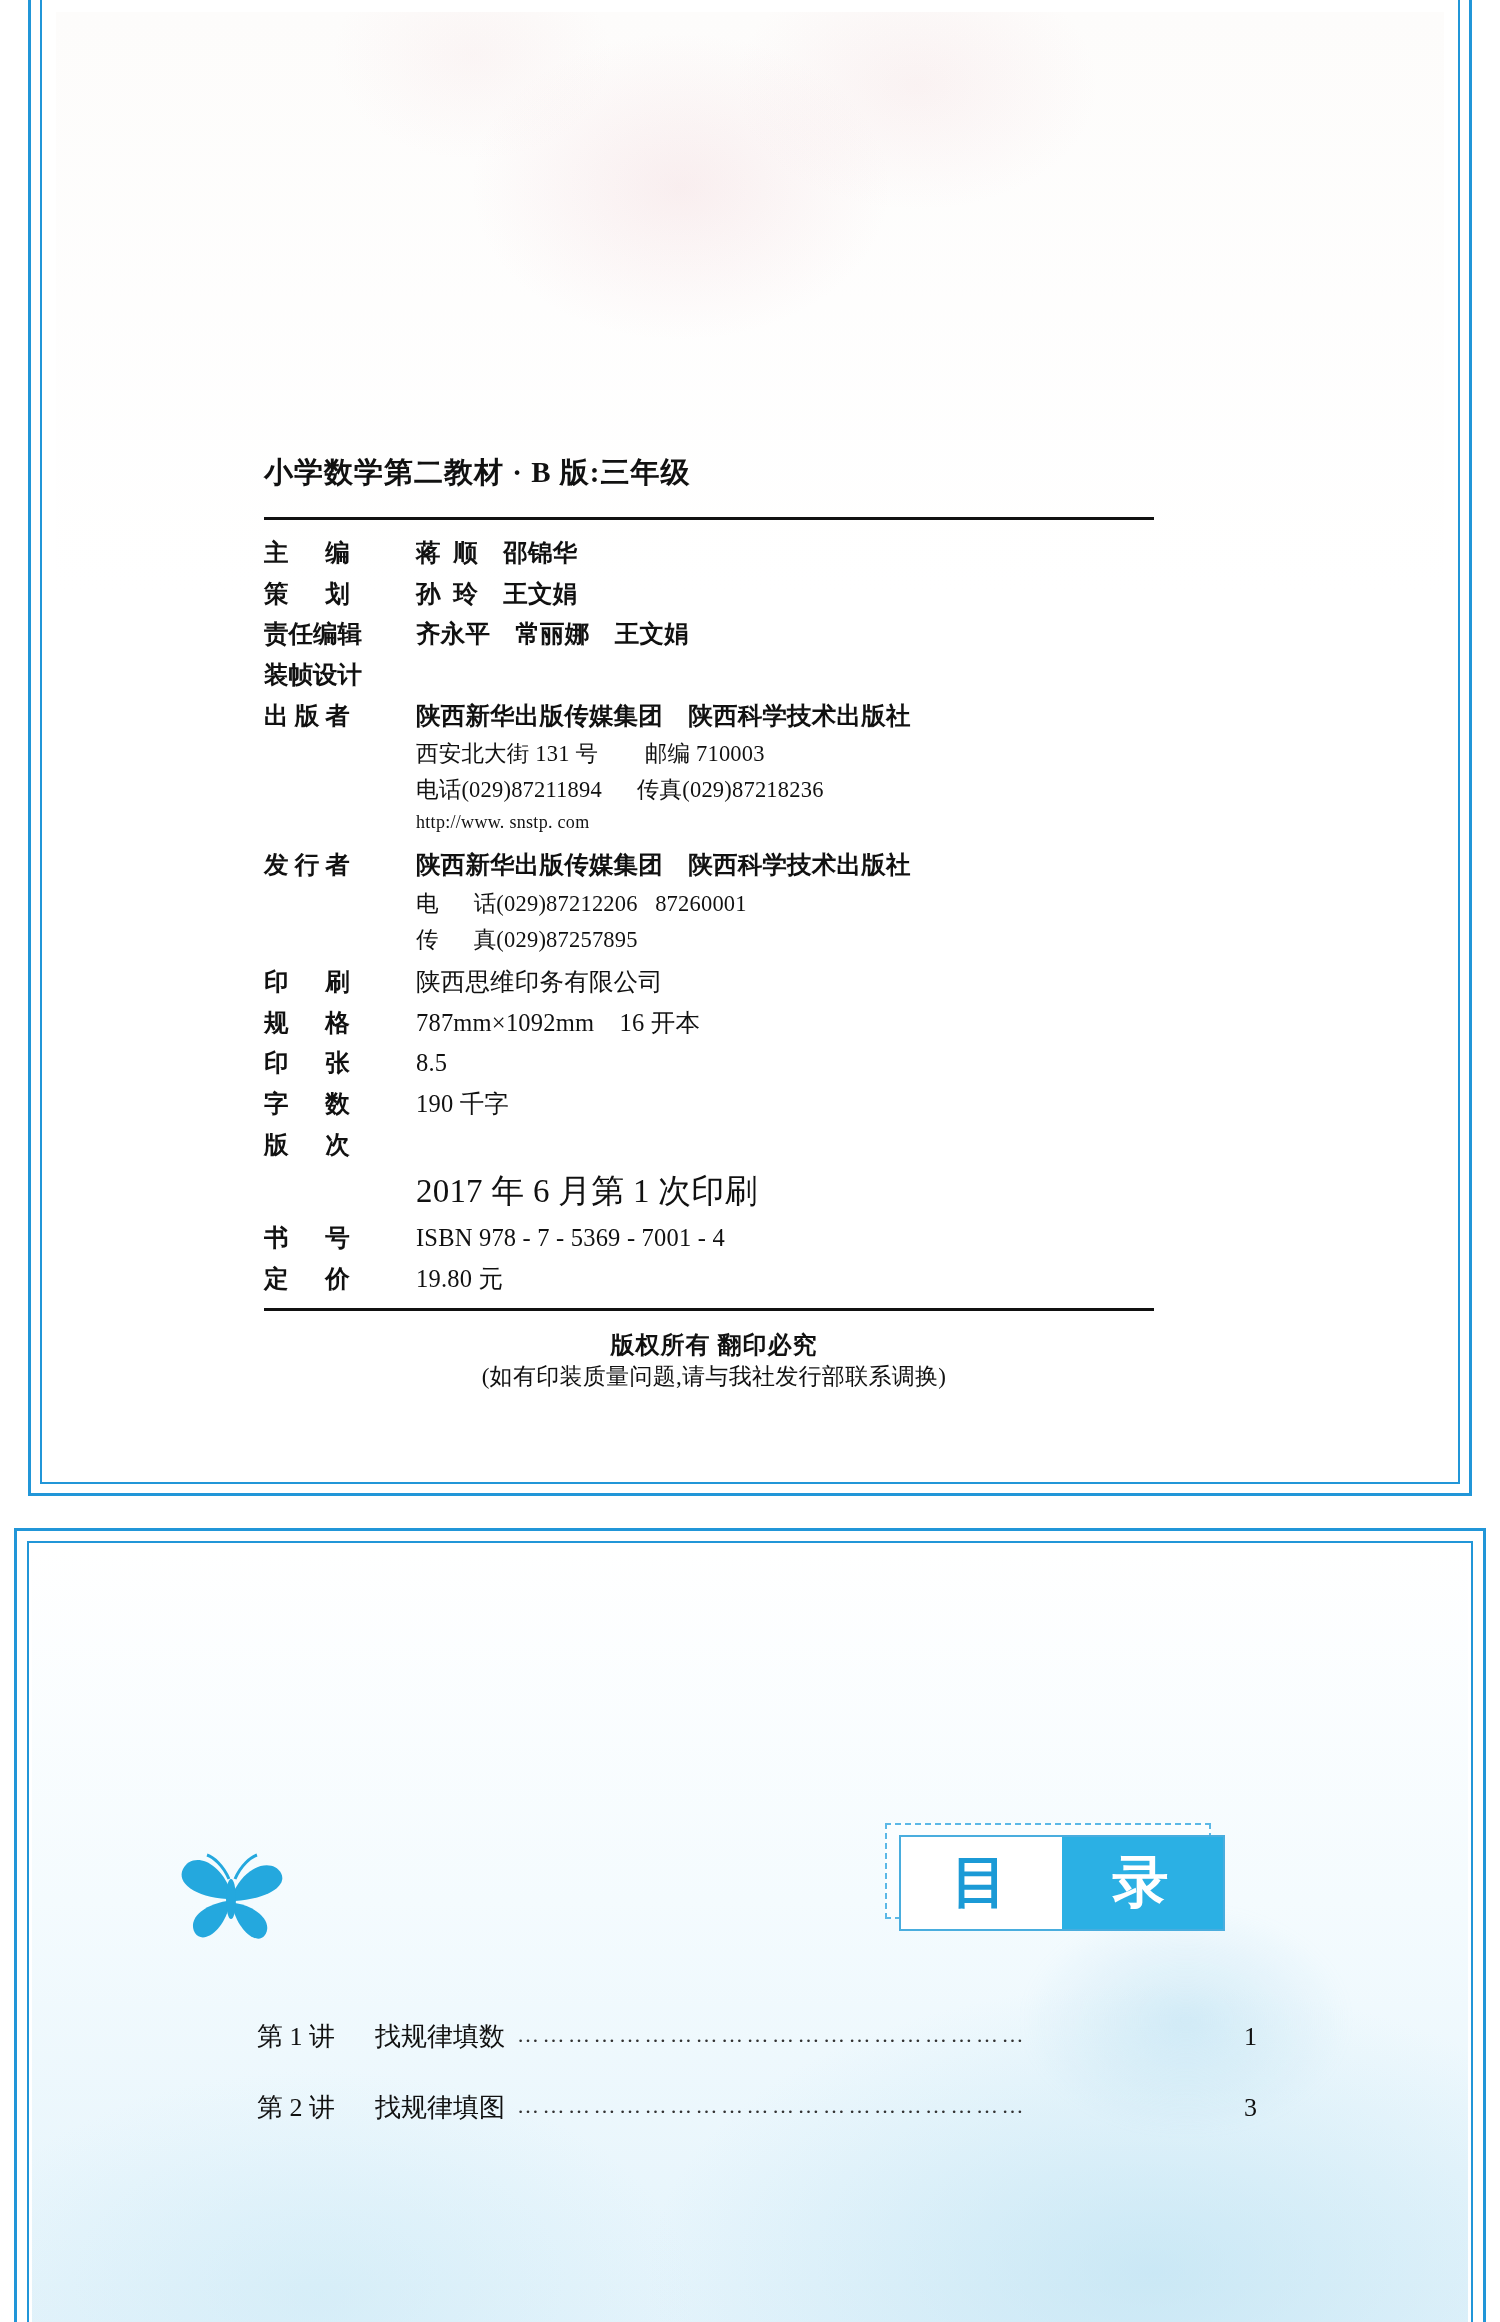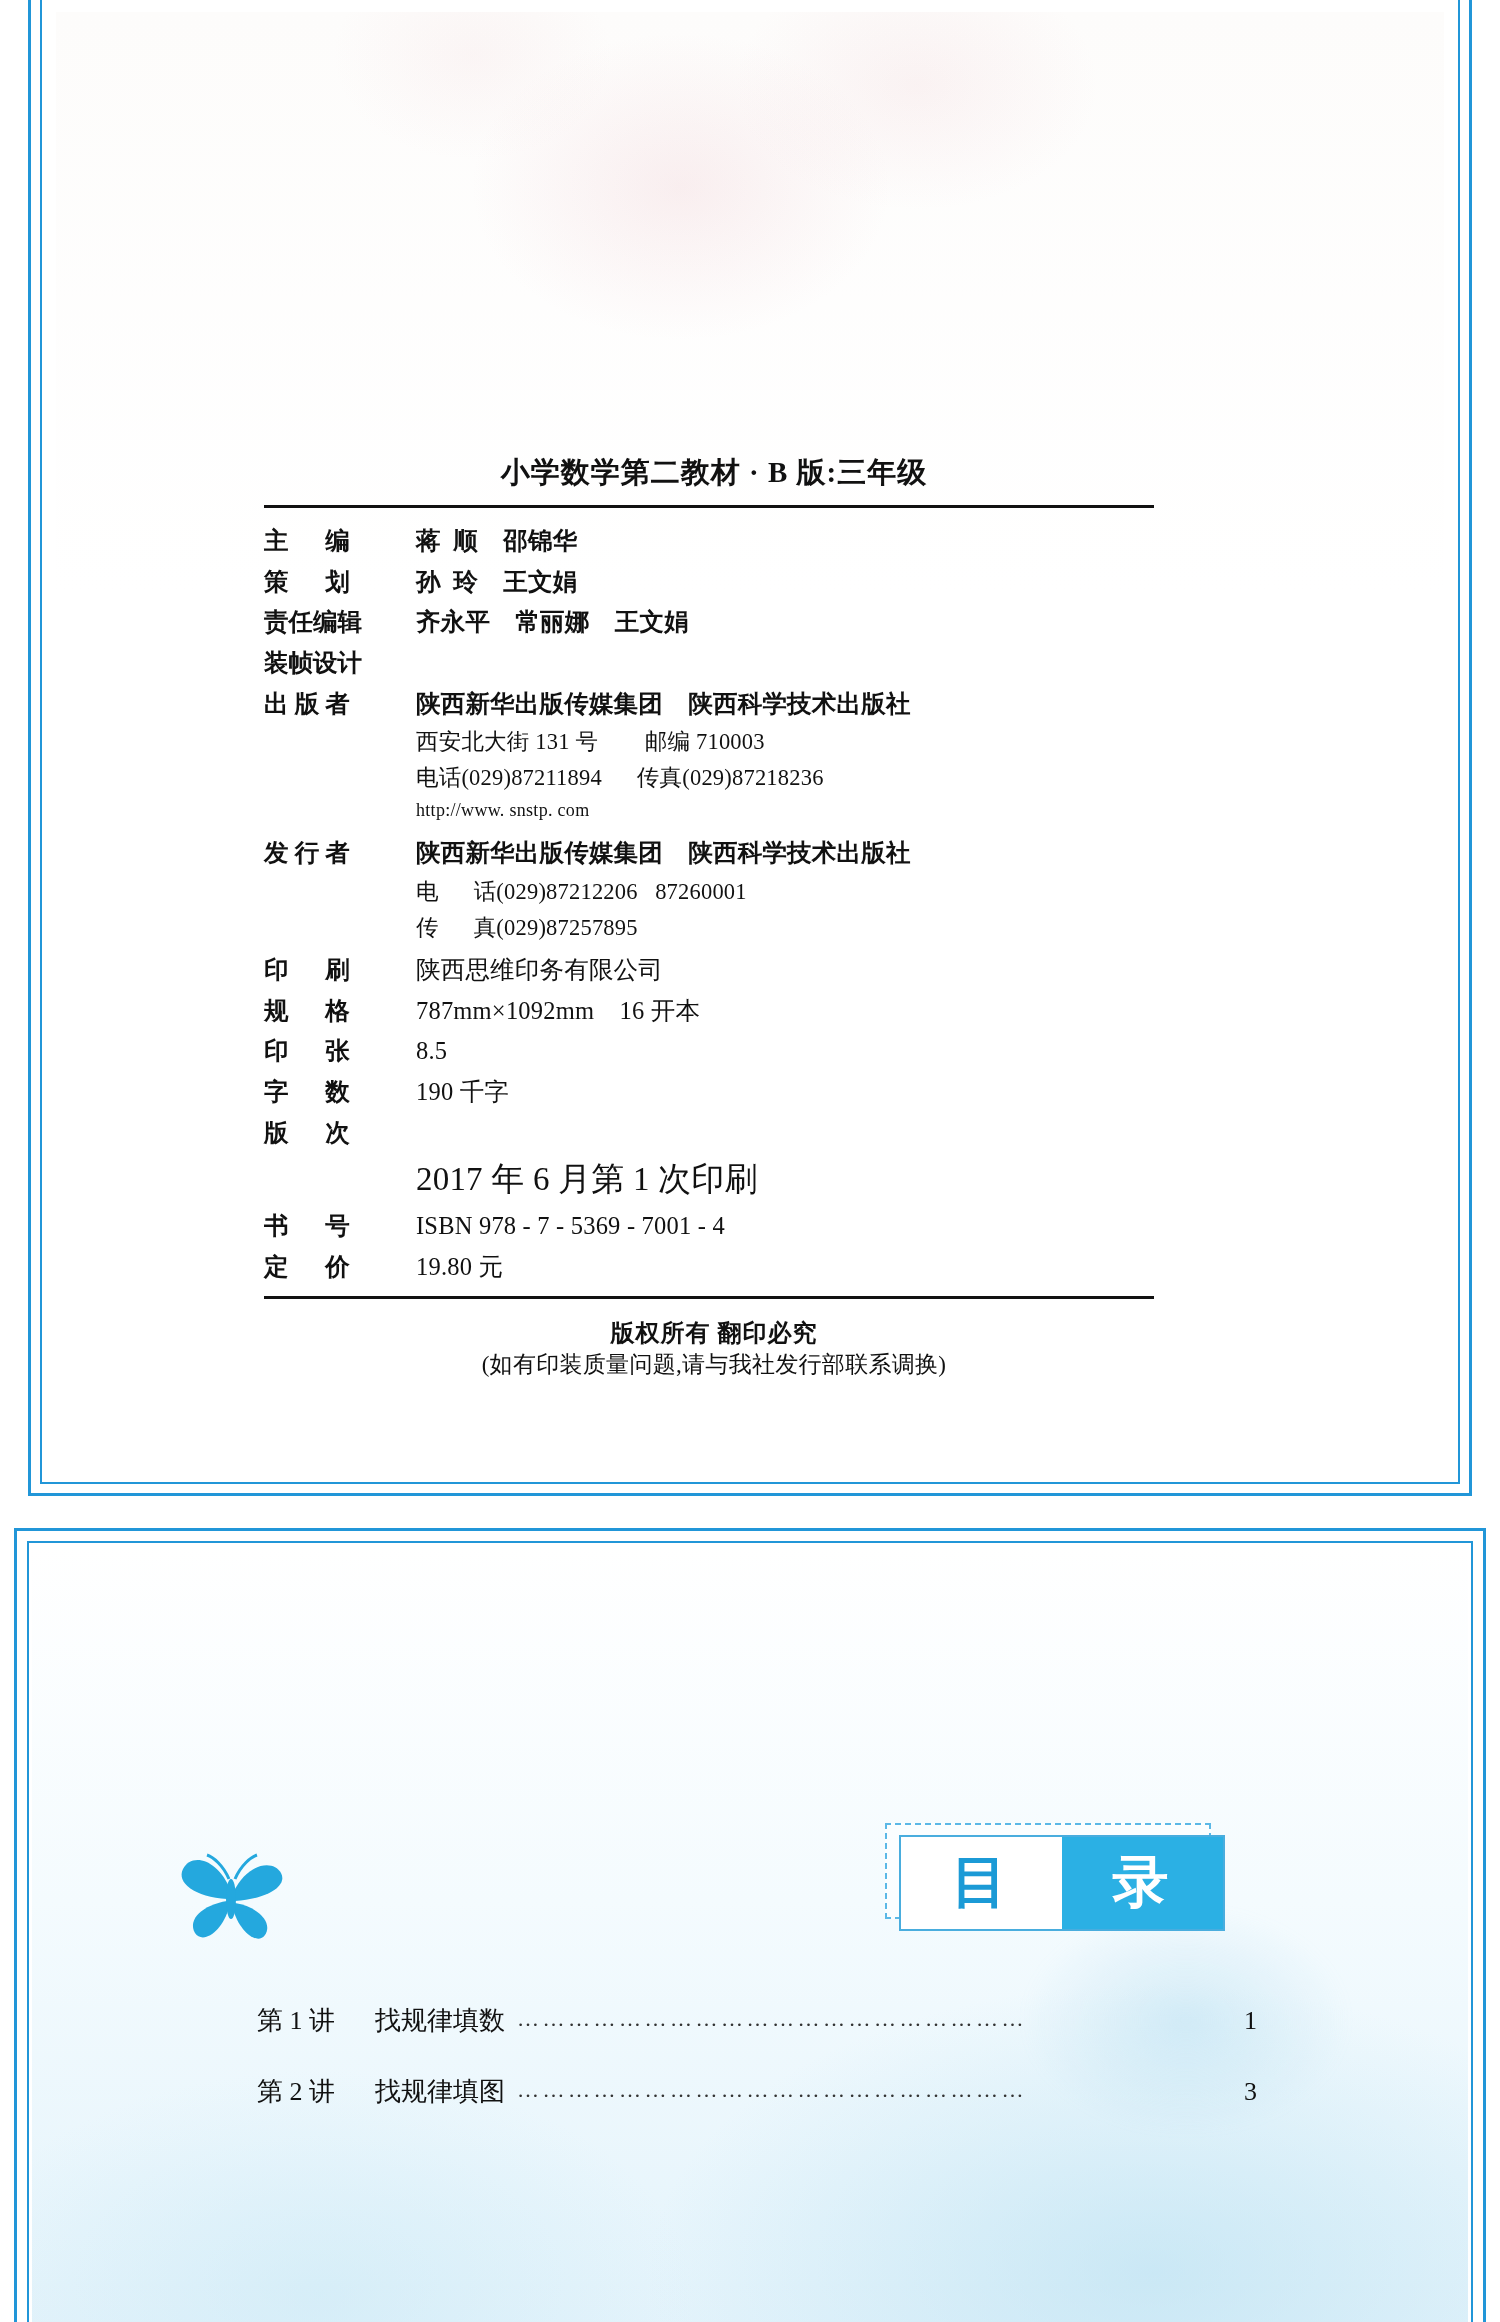--- a/index.html
+++ b/index.html
@@ -47,24 +47,24 @@
   .imprint {
     position: absolute;
     left: 222px;
     top: 455px;
     width: 900px;
     color: #111;
   }
   .imprint-title {
     font-size: 29px;
     font-weight: bold;
-    text-align: center;
+    text-align: left;
     letter-spacing: 1px;
     padding-bottom: 12px;
-    margin-bottom: 0;
+    margin-bottom: 12px;
   }
   .rule-top {
     border-bottom: 3px solid #111;
     width: 890px;
     margin-bottom: 13px;
   }
   .rule-bottom {
     border-bottom: 3px solid #111;
     width: 890px;
     margin-top: 9px;
@@ -211,21 +211,21 @@
     font-size: 56px;
     font-weight: bold;
     letter-spacing: 4px;
     font-family: "DejaVu Sans", "Liberation Sans", sans-serif;
   }
 
   
   .toc-list {
     position: absolute;
     left: 228px;
-    top: 460px;
+    top: 476px;
     width: 1000px;
   }
   .toc-item {
     display: flex;
     align-items: baseline;
     font-size: 26px;
     color: #111;
     margin-bottom: 36px;
     font-family: "Liberation Serif", "DejaVu Serif", serif;
   }

